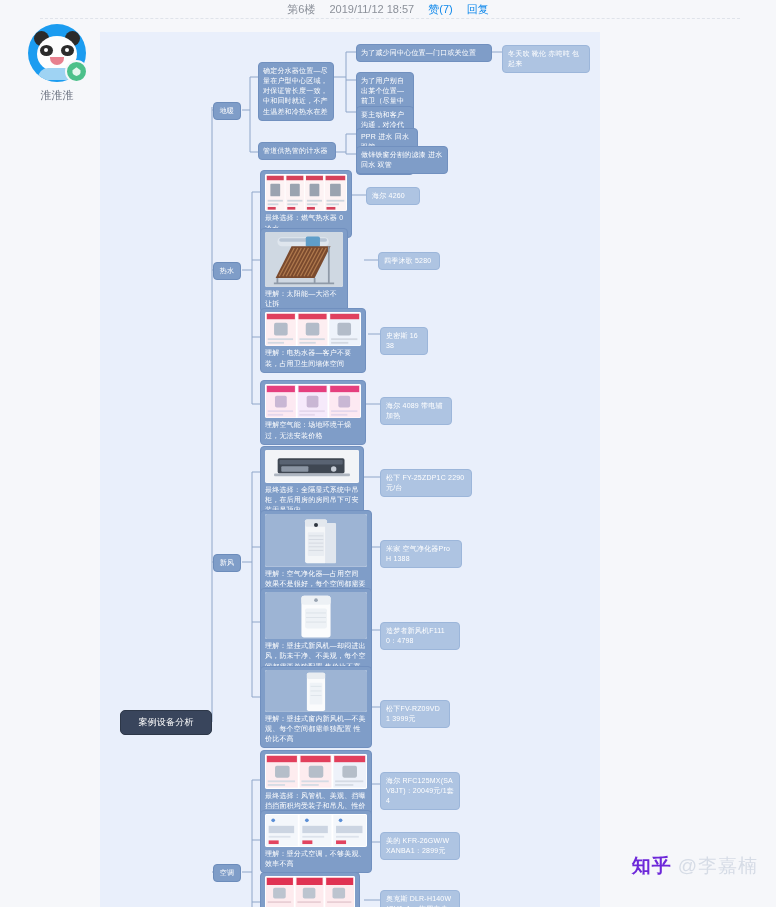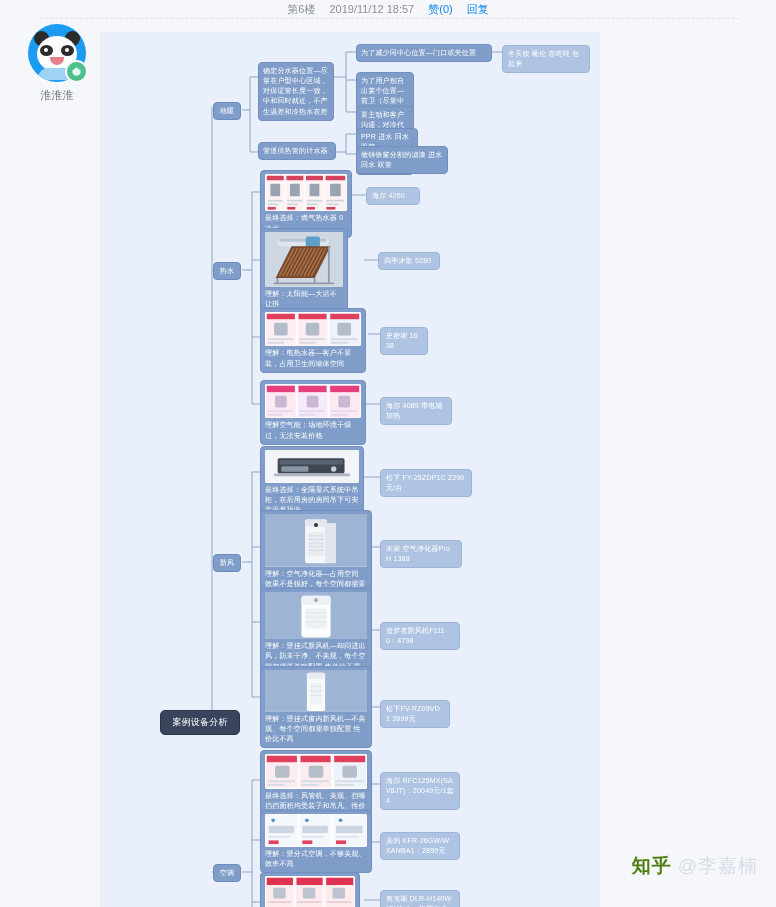--- a/index.html
+++ b/index.html
@@ -115,29 +115,29 @@
     width:100%;height:auto;display:block;margin-bottom:2px;
     border-radius:2px;overflow:hidden;background:#fff;
   }
   .thumb svg{display:block;width:100%;height:auto;}
   
   .watermark{
     position:absolute;right:18px;bottom:28px;
     font-size:19px;color:#d6dce6;letter-spacing:1px;
     display:flex;align-items:center;gap:6px;white-space:nowrap;
   }
-  .wm-logo{font-weight:bold;color:#4d7c0f;}
+  .wm-logo{font-weight:bold;color:#6d28d9;}
 </style>
 </head>
 <body>
 
 <div class="post-header">
   <span class="floor">第6楼</span>
   <span class="time">2019/11/12 18:57</span>
-  <span class="link">赞(0)</span>
+  <span class="link">赞(7)</span>
   <span class="link">回复</span>
 </div>
 <div class="hdr-rule"></div>
 
 <div class="author">
   <div class="avatar-wrap">
     <div class="avatar">
       <div class="panda">
         <span class="ear l"></span>
           <span class="ear r"></span>
@@ -219,21 +219,21 @@
         <path d="M152 748 V930"></path>
         <path d="M152 748 H162"></path>
         <path d="M152 808 H162"></path>
         <path d="M152 870 H162"></path>
         <path d="M264 752 H282"></path>
         <path d="M264 810 H282"></path>
         <path d="M264 868 H282"></path>
       </g>
     </svg>
 
-    <div class="node root" style="left:20px;top:678px;width:80px;margin-left:40px;">案例设备分析</div>
+    <div class="node root" style="left:20px;top:678px;width:92px;">案例设备分析</div>
 
     <div class="node branch" style="left:113px;top:70px;width:28px;">地暖</div>
     <div class="node branch" style="left:113px;top:230px;width:28px;">热水</div>
     <div class="node branch" style="left:113px;top:522px;width:28px;">新风</div>
     <div class="node branch" style="left:113px;top:832px;width:28px;">空调</div>
 
     <div class="node card" style="left:158px;top:30px;width:76px;">确定分水器位置—尽量在户型中心区域，对保证管长度一致，中和回时就近，不产生温差和冷热水在差</div>
     <div class="node card" style="left:158px;top:110px;width:78px;">管道供热管的计水器</div>
 
     <div class="node card" style="left:256px;top:12px;width:136px;">为了减少同中心位置—门口或关位置</div>

